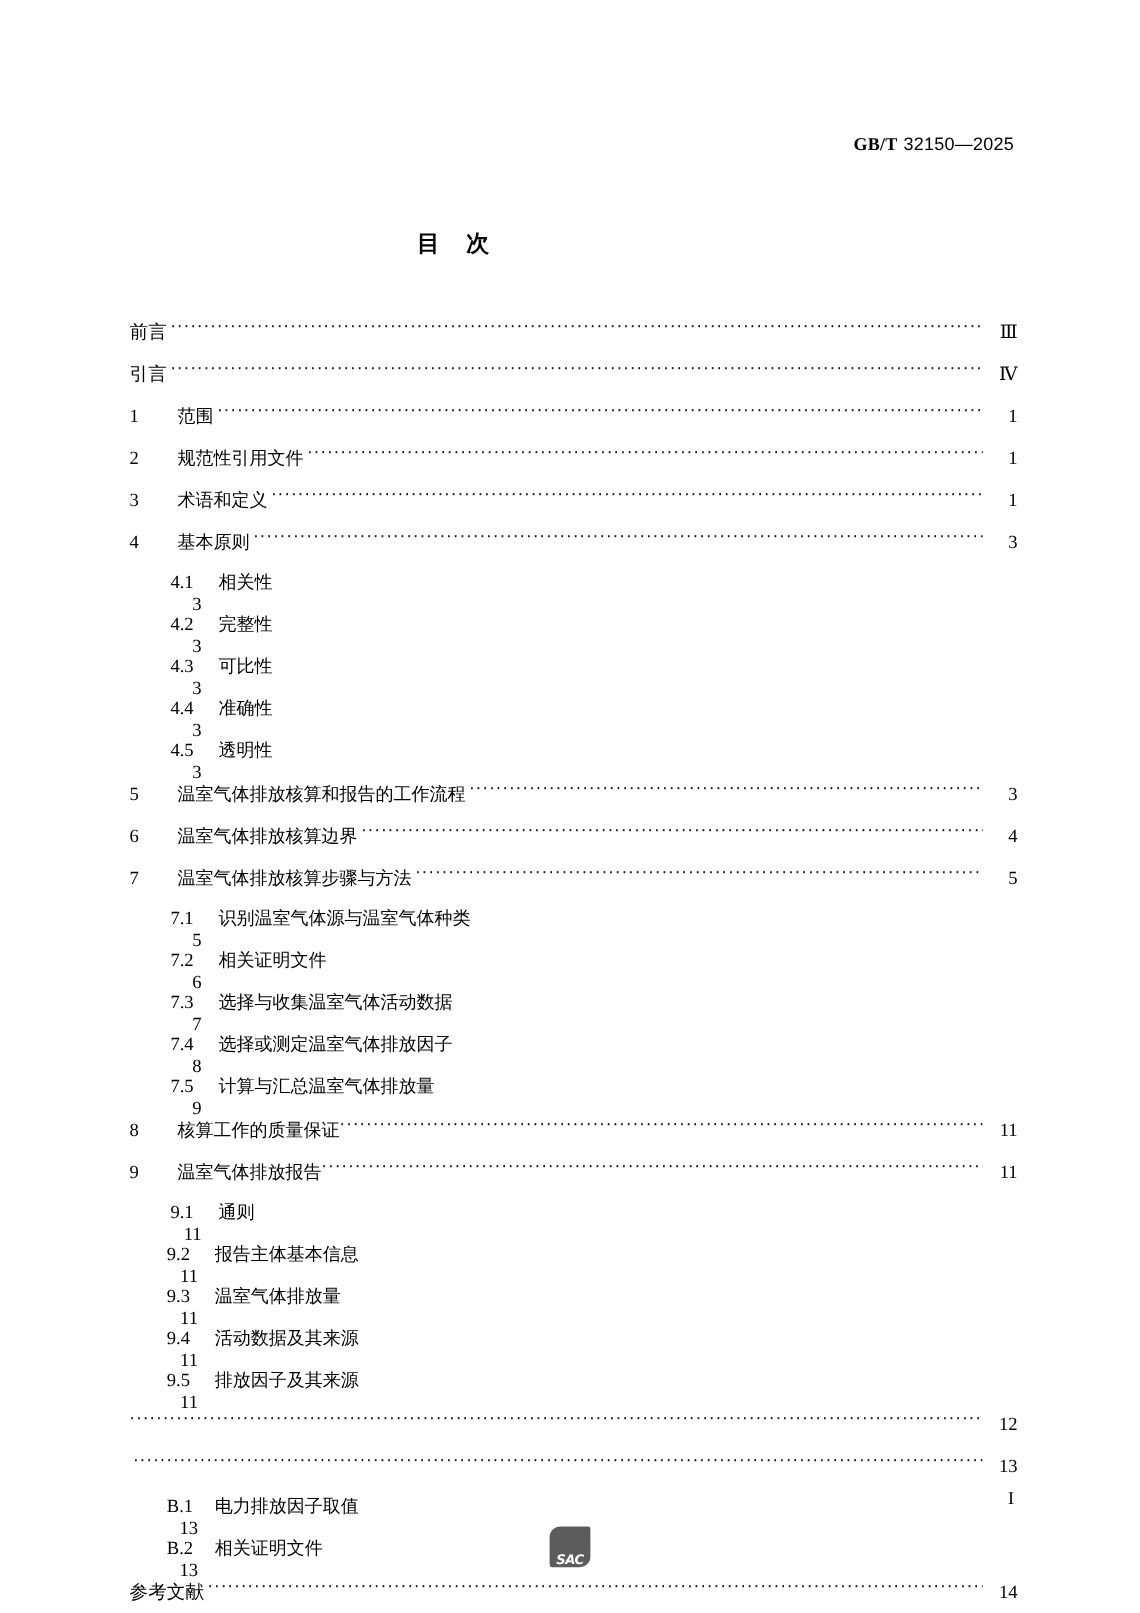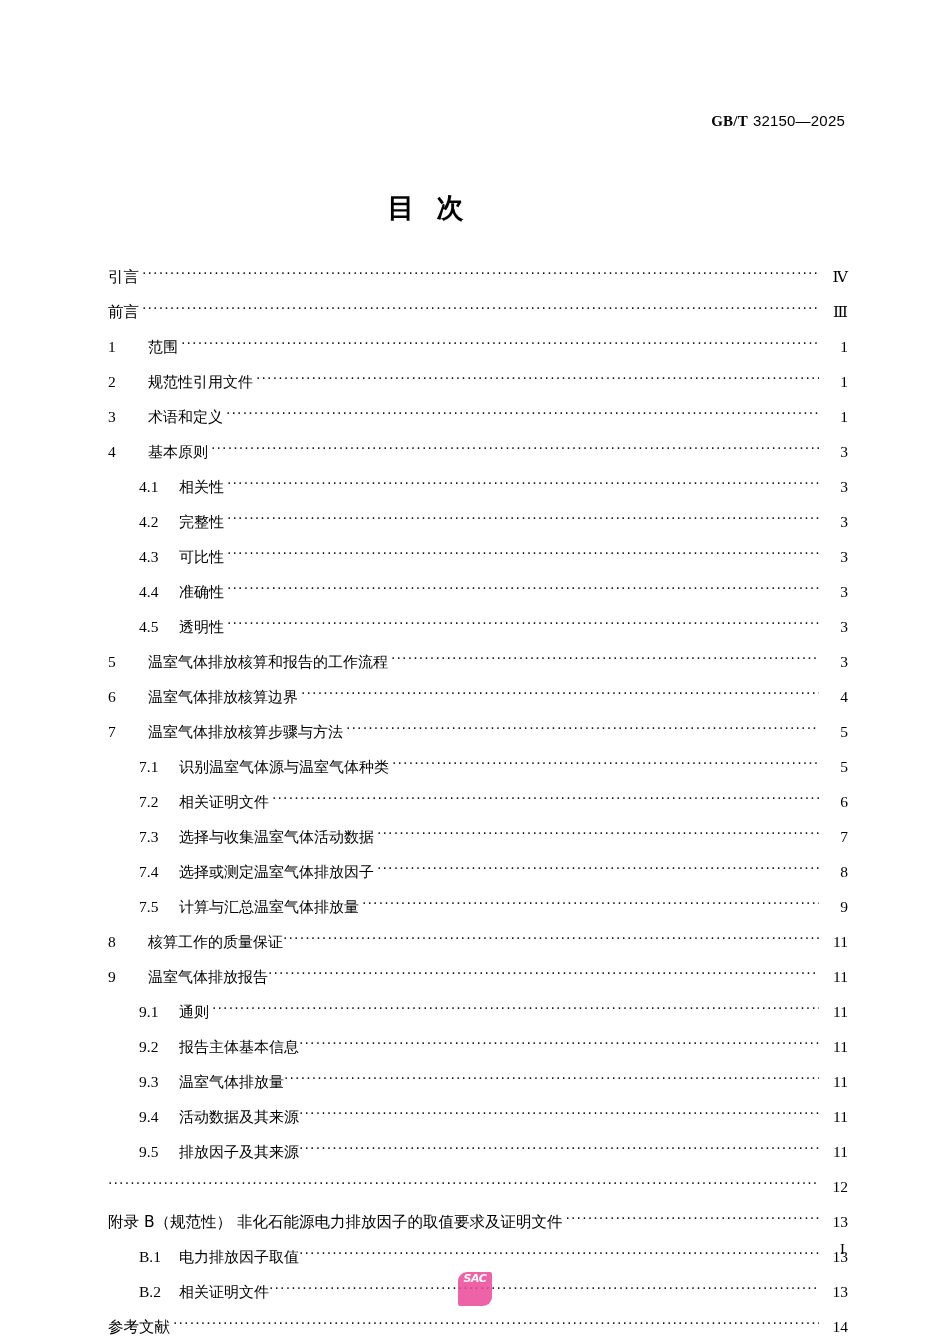--- a/index.html
+++ b/index.html
@@ -36,26 +36,25 @@
     margin-left: 5px;
   }
 
   
   .doc-title {
     position: absolute;
     top: 190px;
     left: 0;
     width: 755px;
     text-align: center;
-    font-size: 27px;
+    font-size: 19px;
     font-weight: bold;
     letter-spacing: 22px;
     text-indent: 22px;
     font-family: "DejaVu Sans", "Liberation Sans", sans-serif;
-    padding-left: 48px;
   }
 
   
   .toc {
     position: absolute;
     top: 266px;
     left: 108px;
     width: 740px;
   }
   .toc-row {
@@ -103,21 +102,21 @@
     text-align: right;
     font-family: "Liberation Serif", "DejaVu Serif", serif;
     font-size: 15.5px;
   }
   .lvl-front .toc-text { font-size: 15.5px; }
 
   .lvl-1 { padding-left: 0; }
   .lvl-1 .toc-num { width: 20px; }
   .lvl-1 .toc-text { margin-left: 20px; }
 
-  .lvl-2 { padding-left: 31px; }
+  .lvl-2 { padding-left: 31px; flex-direction: column; }
   .lvl-2 .toc-num { width: 30px; }
   .lvl-2 .toc-text { margin-left: 10px; }
   .lvl-annex .toc-text { font-size: 15.5px; }
 
   
   .tight .toc-leader { margin-left: 0; }
 
   
   .folio {
     position: absolute;
@@ -127,23 +126,23 @@
     font-size: 15px;
   }
   .sac-watermark {
     position: absolute;
     bottom: 38px;
     left: 50%;
     transform: translateX(-50%);
     width: 34px;
     height: 34px;
     border-radius: 9px 2px 9px 2px;
-    background: #ec4899;
+    background: #404040;
     display: flex;
-    align-items: flex-start;
+    align-items: flex-end;
     justify-content: center;
     opacity: 0.85;
   }
   .sac-watermark span {
     font-family: "DejaVu Sans", "Liberation Sans", sans-serif;
     font-size: 11px;
     font-weight: bold;
     font-style: italic;
     color: #ffffff;
     letter-spacing: -0.4px;
@@ -156,31 +155,31 @@
 
   <div class="header">
     <span class="std-code">GB/T</span><span class="std-num">32150—2025</span>
   </div>
 
   <div class="doc-title">目次</div>
 
   <div class="toc">
       <div class="toc-row lvl-front">
         <div class="toc-label">
+          <span class="toc-text">前言</span>
+        </div>
+        <div class="toc-leader"></div>
+        <div class="toc-page">Ⅲ</div>
+      </div>
+      <div class="toc-row lvl-front">
+        <div class="toc-label">
           <span class="toc-text">引言</span>
         </div>
         <div class="toc-leader"></div>
         <div class="toc-page">Ⅳ</div>
-      </div>
-      <div class="toc-row lvl-front">
-        <div class="toc-label">
-          <span class="toc-text">前言</span>
-        </div>
-        <div class="toc-leader"></div>
-        <div class="toc-page">Ⅲ</div>
       </div>
       <div class="toc-row lvl-1">
         <div class="toc-label">
           <span class="toc-num">1</span>
           <span class="toc-text">范围</span>
         </div>
         <div class="toc-leader"></div>
         <div class="toc-page">1</div>
       </div>
       <div class="toc-row lvl-1">
@@ -365,23 +364,20 @@
           <span class="toc-text">排放因子及其来源</span>
         </div>
         <div class="toc-leader"></div>
         <div class="toc-page">11</div>
       </div>
       <div class="toc-row lvl-annex tight">
         <div class="toc-leader"></div>
         <div class="toc-page">12</div>
       </div>
       <div class="toc-row lvl-annex">
-        <div class="toc-label">
-          <span class="toc-text">附录 B（规范性）  非化石能源电力排放因子的取值要求及证明文件</span>
-        </div>
         <div class="toc-leader"></div>
         <div class="toc-page">13</div>
       </div>
       <div class="toc-row lvl-2 tight">
         <div class="toc-label">
           <span class="toc-num">B.1</span>
           <span class="toc-text">电力排放因子取值</span>
         </div>
         <div class="toc-leader"></div>
         <div class="toc-page">13</div>

